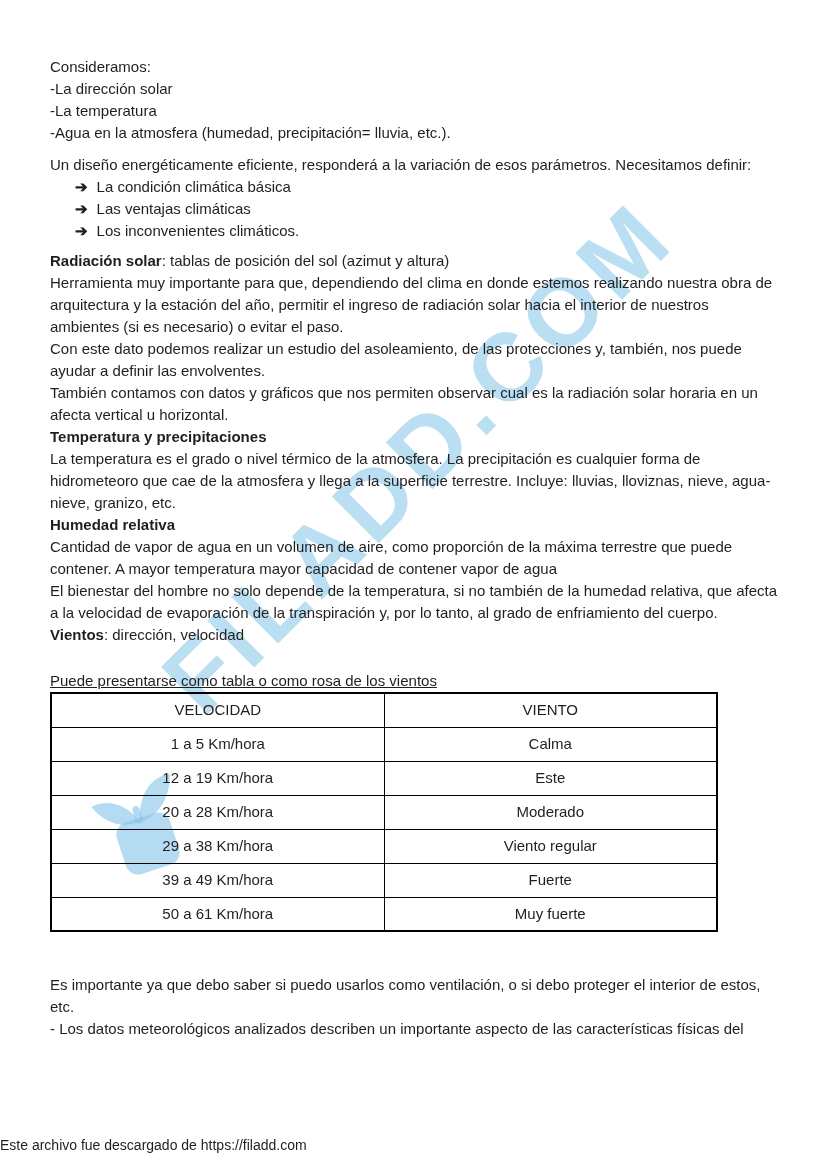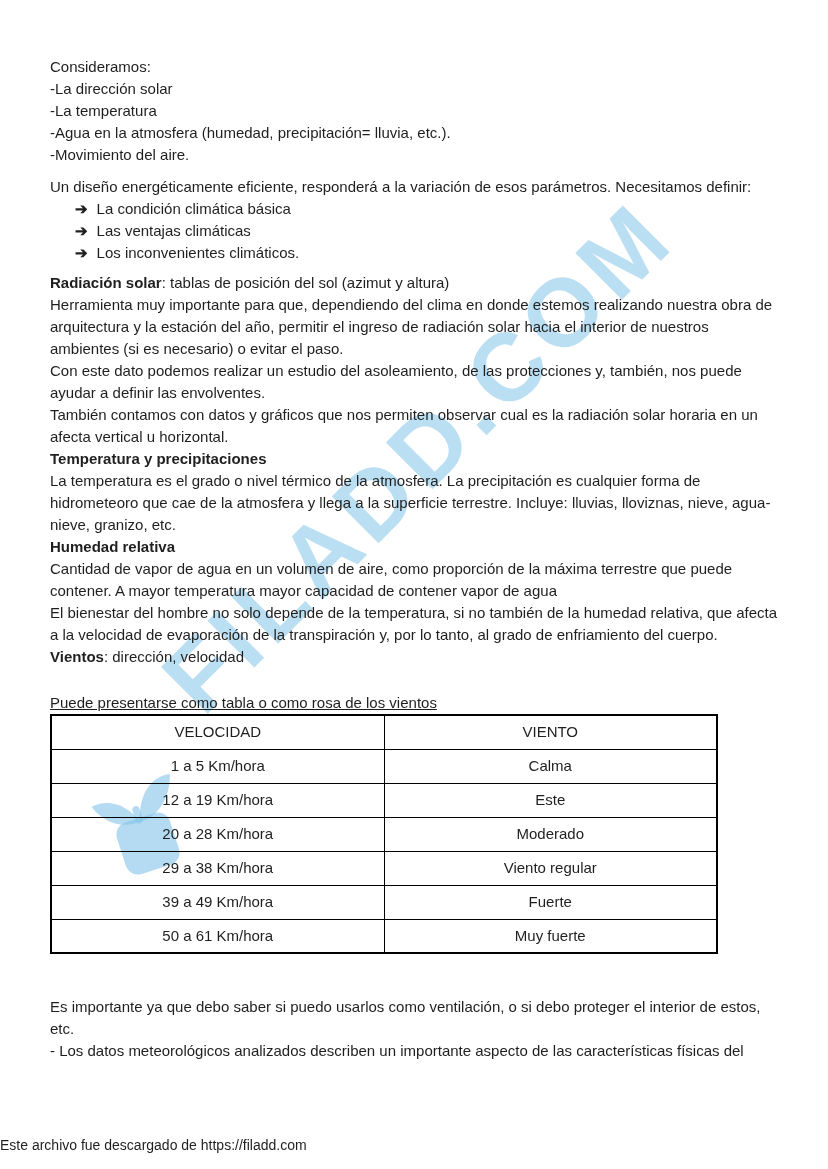--- a/index.html
+++ b/index.html
@@ -102,21 +102,20 @@
   </svg>
 
   <div class="content">
 
     <p class="mb12">Consideramos:</p>
 
     <div class="mb10">
       <p>-La dirección solar</p>
       <p>-La temperatura</p>
       <p>-Agua en la atmosfera (humedad, precipitación= lluvia, etc.).</p>
-      <p>-Movimiento del aire.</p>
     </div>
 
     <p class="mb10">Un diseño energéticamente eficiente, responderá a la variación de esos parámetros. Necesitamos definir:</p>
 
     <div class="arrow-list">
       <div class="arrow-item">
         <span class="arrow">➔</span>
         <span>La condición climática básica</span>
       </div>
       <div class="arrow-item">

